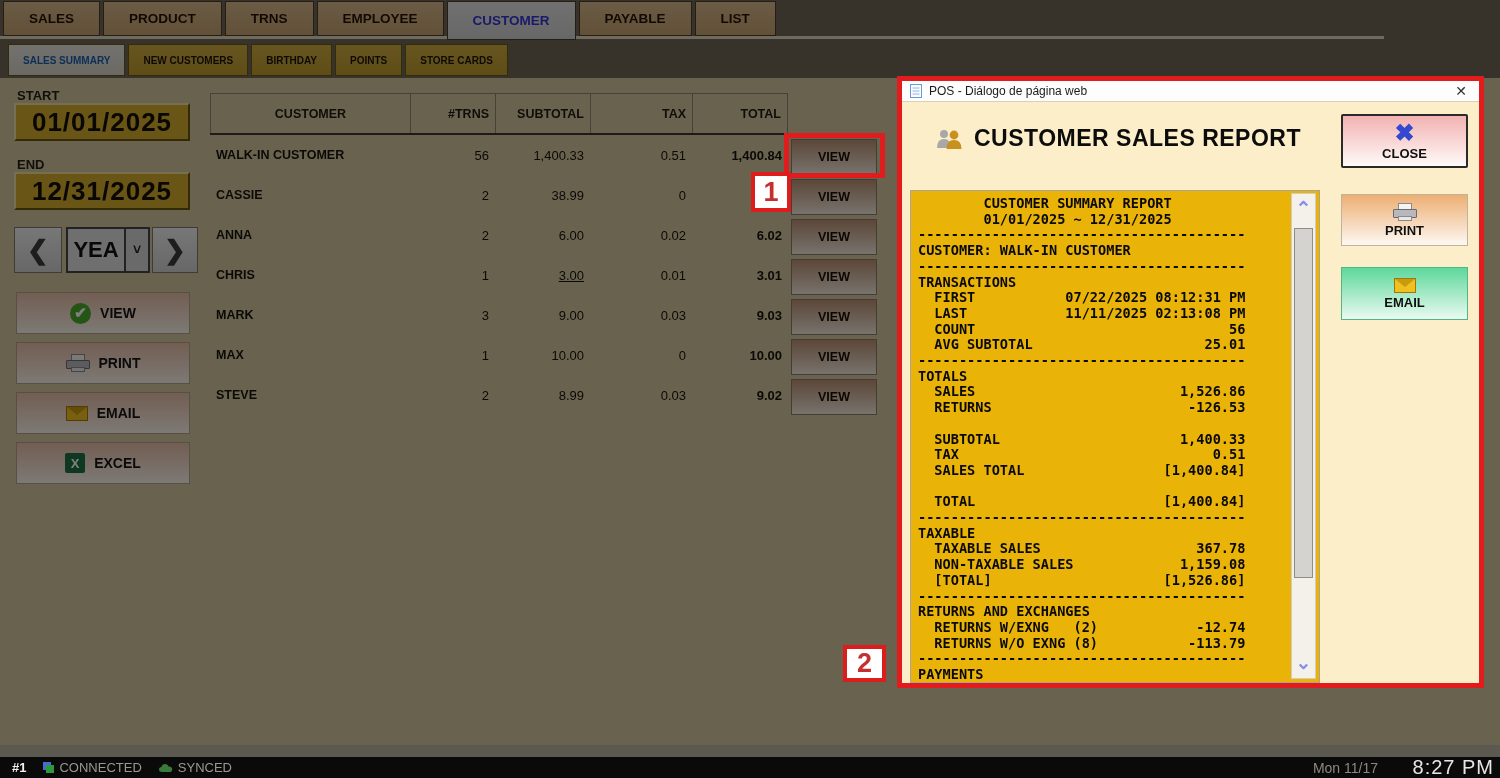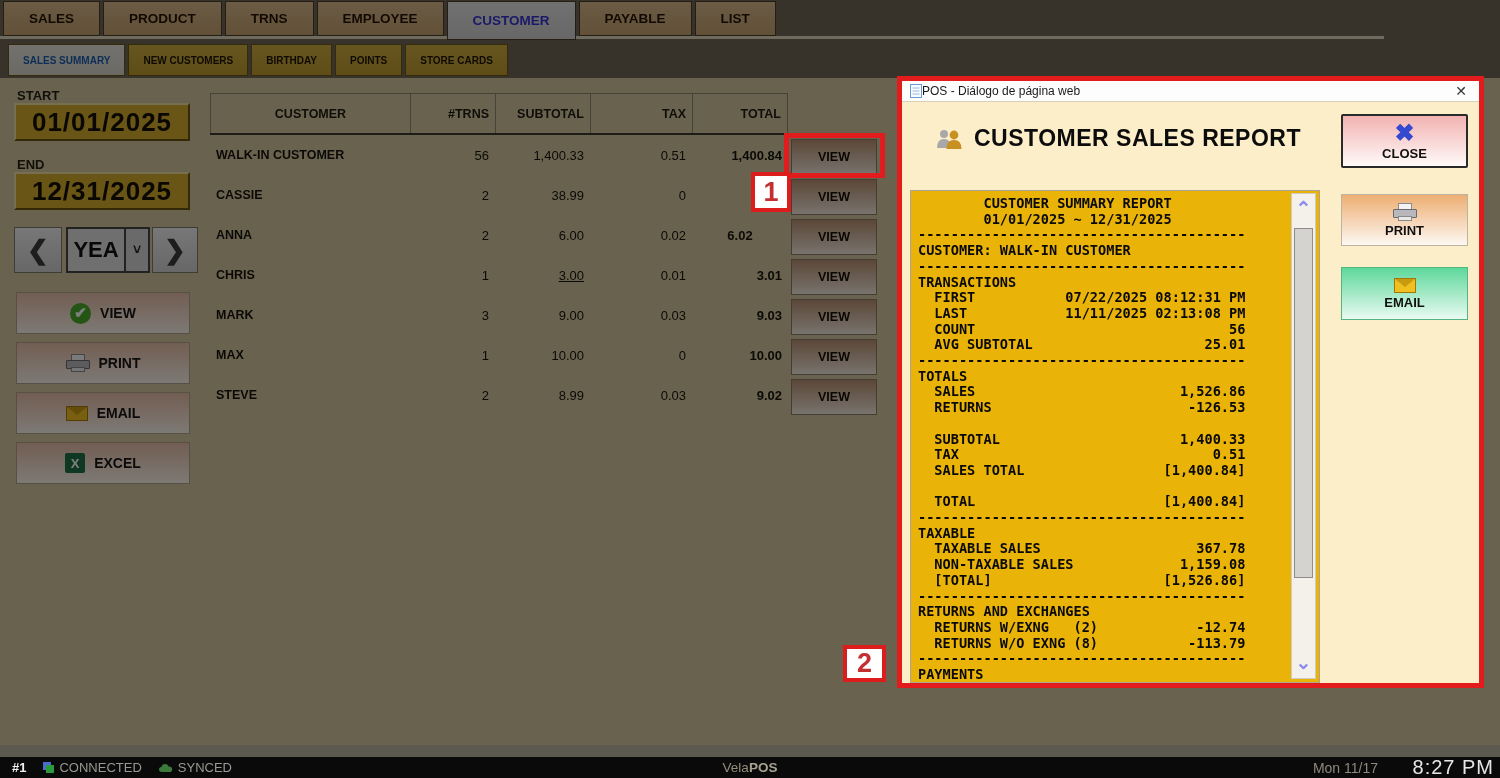--- a/index.html
+++ b/index.html
@@ -76,21 +76,21 @@
   #hl-box { left:784px; top:133px; width:101px; height:45px; border:5px solid #e21c1c; z-index:60; }
   .badge { border:4px solid #dd1c1c; background:#fff; color:#c43030; font-weight:bold; font-size:27px;
            display:flex; align-items:center; justify-content:center; z-index:60; }
   #badge1 { left:751px; top:172px; width:40px; height:40px; }
   #badge2 { left:843px; top:645px; width:43px; height:37px; }
 
   
   #dialog { left:897px; top:76px; width:587px; height:612px; border:5px solid #e21c1c;
             background:#fceec8; z-index:50; }
   #dlg-titlebar { left:0; top:0; width:577px; height:21px; background:#fdfdfd;
-                  display:flex; align-items:center; padding:0 8px; 
+                  display:flex; align-items:center; padding:0 8px; gap:7px;
                   border-bottom:1px solid #d8d0b8; position:absolute; }
   #dlg-title { font-size:12px; color:#1a1a1a; flex:1; }
   #dlg-x { font-size:14px; color:#333; padding:0 4px; }
   #dlg-heading { position:absolute; left:34px; top:44px; display:flex; align-items:center; gap:10px; }
   #dlg-heading-text { font-size:23px; font-weight:bold; color:#0c0c0c; letter-spacing:0.5px; }
   #report-panel { position:absolute; left:8px; top:109px; width:410px; height:493px;
                   background:#eab308; border:1px solid #aaa494; }
   #report-pre { position:absolute; left:7px; top:5px; font-family:"DejaVu Sans Mono", monospace;
                 font-size:13.6px; line-height:15.7px; font-weight:bold; color:#0a0a0a; white-space:pre; }
   #report-scroll { position:absolute; right:3px; top:2px; width:25px; height:486px;
@@ -213,21 +213,21 @@
       <div class="tcell right" style="width: 85px;">2</div>
       <div class="tcell right" style="width: 95px;">38.99</div>
       <div class="tcell right" style="width: 102px;">0</div>
       <div class="tcell right bold" style="width: 96px;"></div>
     </div>
     <div class="trow">
       <div class="tcell name" style="width: 200px;">ANNA</div>
       <div class="tcell right" style="width: 85px;">2</div>
       <div class="tcell right" style="width: 95px;">6.00</div>
       <div class="tcell right" style="width: 102px;">0.02</div>
-      <div class="tcell right bold" style="width: 96px; text-align: center;">6.02</div>
+      <div class="tcell right bold" style="width: 96px;">6.02</div>
     </div>
     <div class="trow">
       <div class="tcell name" style="width: 200px;">CHRIS</div>
       <div class="tcell right" style="width: 85px;">1</div>
       <div class="tcell right" style="width: 95px; text-decoration: underline;">3.00</div>
       <div class="tcell right" style="width: 102px;">0.01</div>
       <div class="tcell right bold" style="width: 96px;">3.01</div>
     </div>
     <div class="trow">
       <div class="tcell name" style="width: 200px;">MARK</div>
@@ -355,16 +355,15 @@
       <rect x="4" y="4" width="8" height="8" fill="#2a9a3a"></rect>
     </svg>
   </span>
   <span>CONNECTED</span>
   <span class="tb-ic">
     <svg width="16" height="11" viewBox="0 0 16 11">
       <path d="M4 10 Q1 10 1 7.5 Q1 5 3.5 5 Q4 2 7 2 Q10 2 10.5 4.5 Q13 4 14 6 Q15 8 13 10 Z" fill="#3a7a3a"></path>
     </svg>
   </span>
   <span>SYNCED</span>
-  <span id="tb-brand"><span>Vela</span><b>POS</b></span>
   <span id="tb-date">Mon 11/17</span>
   <span id="tb-time">8:27 PM</span>
 </div>
 
 </body></html>

